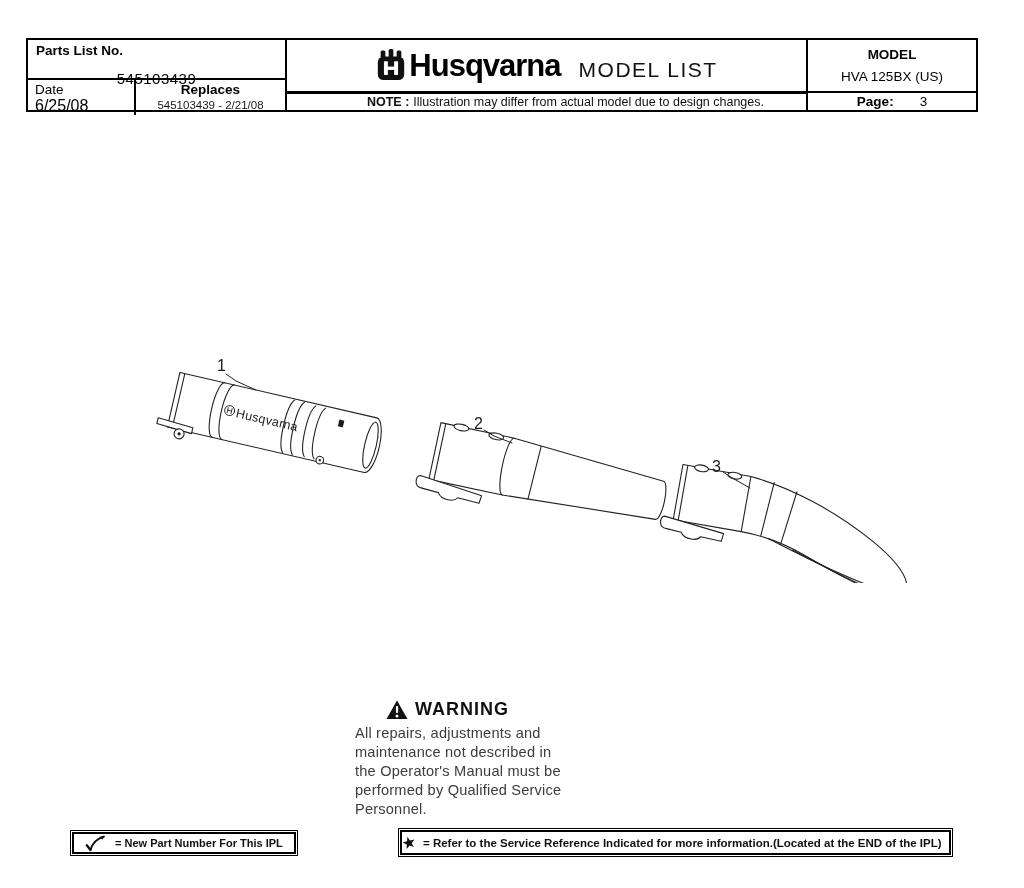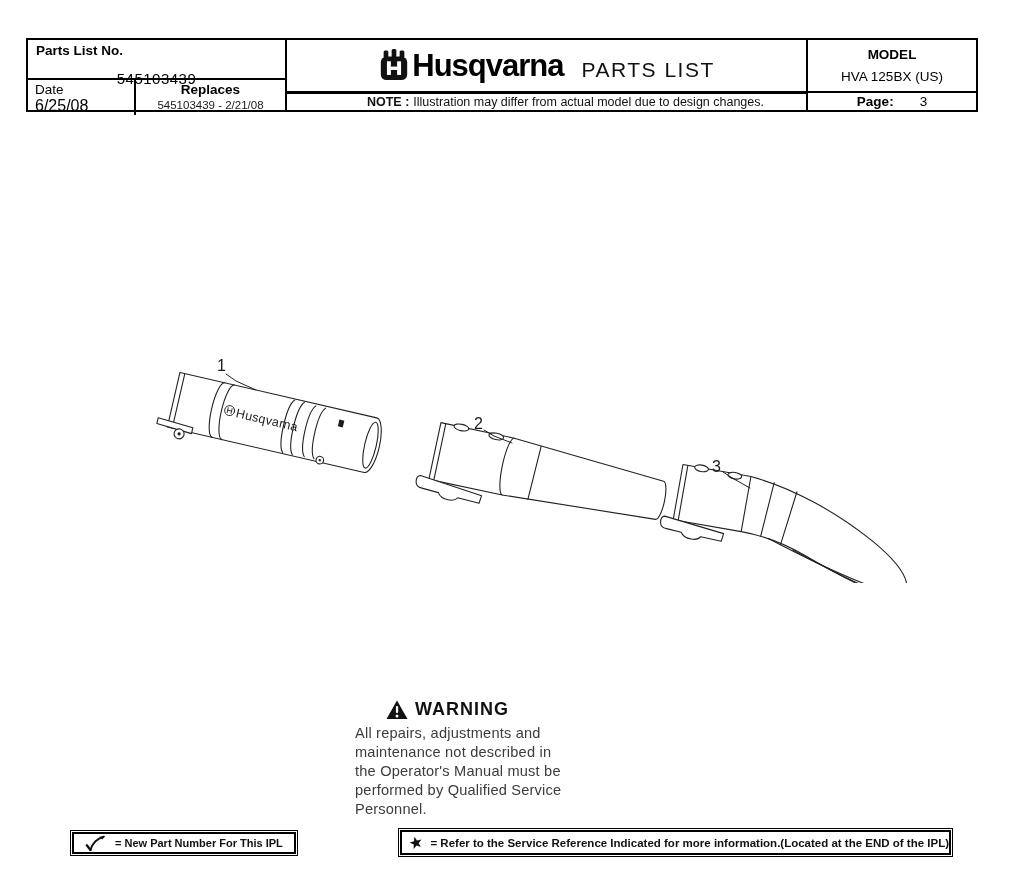--- a/index.html
+++ b/index.html
@@ -45,21 +45,21 @@
   .warning{position:absolute;left:355px;top:699px;width:268px;}
   .warning-title-row{display:flex;align-items:center;gap:7px;margin-left:31px;}
   .warning-title{font-size:18px;font-weight:bold;letter-spacing:1px;color:#111;}
   .warning-body{margin-top:4px;font-size:14.6px;line-height:19px;color:#3c3c3c;
                 white-space:pre-line;letter-spacing:.2px;}
 
   
   .legend-box{position:absolute;border:2px solid #000;outline:1px solid #000;outline-offset:1px;
               display:flex;align-items:center;box-sizing:border-box;background:#fff;}
   .legend-new{left:72px;top:832px;width:224px;height:22px;padding-left:11px;gap:8px;}
-  .legend-ref{left:400px;top:830px;width:551px;height:25px;justify-content:flex-end;gap:7px;}
+  .legend-ref{left:400px;top:830px;width:551px;height:25px;justify-content:flex-start;gap:7px;}
   .legend-text{font-weight:bold;font-size:11px;color:#111;white-space:nowrap;}
   .legend-ref .legend-text{font-size:11.5px;}
 </style>
 </head>
 <body>
 
 <div class="page">
 
   <div class="hdr">
     <div class="hdr-left">
@@ -84,21 +84,21 @@
         <svg width="32" height="34" viewBox="0 0 34 36">
           <rect x="6" y="1.5" width="5" height="8" rx="1.6" fill="#111"></rect>
           <rect x="14.5" y="0" width="5" height="9" rx="1.6" fill="#111"></rect>
           <rect x="23" y="1.5" width="5" height="8" rx="1.6" fill="#111"></rect>
           <rect x="3" y="8" width="28" height="25" rx="6" fill="#111"></rect>
           <rect x="9.5" y="13" width="4.2" height="14.5" fill="#fff"></rect>
           <rect x="20.3" y="13" width="4.2" height="14.5" fill="#fff"></rect>
           <rect x="12.5" y="18.6" width="9" height="3.6" fill="#fff"></rect>
         </svg>
         <span class="brand-text">Husqvarna</span>
-        <span class="doc-title">PARTS LIST</span>
+        <span class="doc-title">MODEL LIST</span>
       </div>
       <div class="note-row">
         <span class="note-label">NOTE :</span>
         <span>Illustration may differ from actual model due to design changes.</span>
       </div>
     </div>
 
     <div class="hdr-right">
       <div class="model-area">
         <div class="model-label">MODEL</div>

